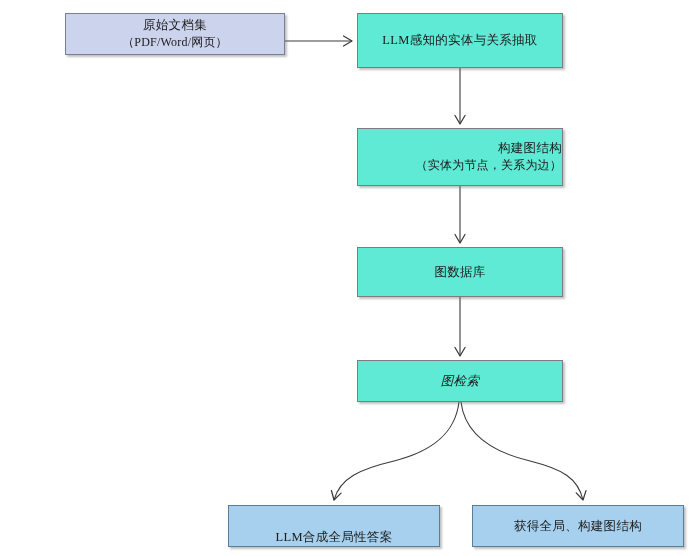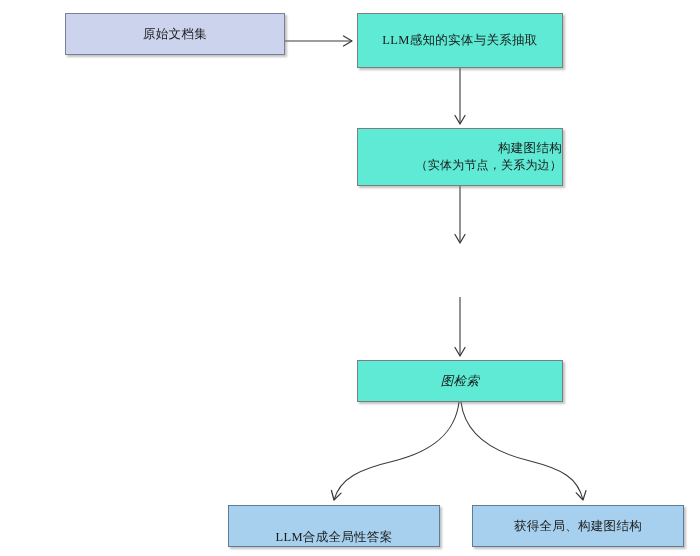--- a/index.html
+++ b/index.html
@@ -60,31 +60,35 @@
 
     <path d="M460,297 L460,356" fill="none" stroke="#3a3a3a" stroke-width="1.1" marker-end="url(#vtip)"></path>
 
     <path d="M459,402 C455,435 430,452 394,461 C360,469 340,478 334,500" fill="none" stroke="#3a3a3a" stroke-width="1.1" marker-end="url(#vtip)"></path>
 
     <path d="M461,402 C465,435 492,452 530,461 C562,469 578,478 583,500" fill="none" stroke="#3a3a3a" stroke-width="1.1" marker-end="url(#vtip)"></path>
   </svg>
 
   <div class="node-box fill-lavender" style="left:28px;top:13px;width:220px;height:42px;margin-left:37px;">
     <div class="line1">原始文档集</div>
+    <div class="line2">（PDF/Word/网页）</div>
   </div>
 
   <div class="node-box fill-white" style="left:357px;top:13px;width:206px;height:55px;">
     <div class="line1">LLM感知的实体与关系抽取</div>
   </div>
 
   <div class="node-box fill-white" style="left:357px;top:128px;width:206px;height:58px;align-items:flex-end;">
     <div class="line1">构建图结构</div>
     <div class="line2">（实体为节点，关系为边）</div>
   </div>
 
+  <div class="node-box fill-white" style="left:357px;top:247px;width:206px;height:50px;">
+    <div class="line1">图数据库</div>
+  </div>
 
   <div class="node-box fill-white" style="left:357px;top:360px;width:206px;height:42px;font-style:italic;">
     <div class="line1">图检索</div>
   </div>
 
   <div class="node-box fill-sky" style="left:228px;top:505px;width:212px;height:42px;justify-content:flex-end;">
     <div class="line1">LLM合成全局性答案</div>
   </div>
 
   <div class="node-box fill-sky" style="left:472px;top:505px;width:212px;height:42px;">

